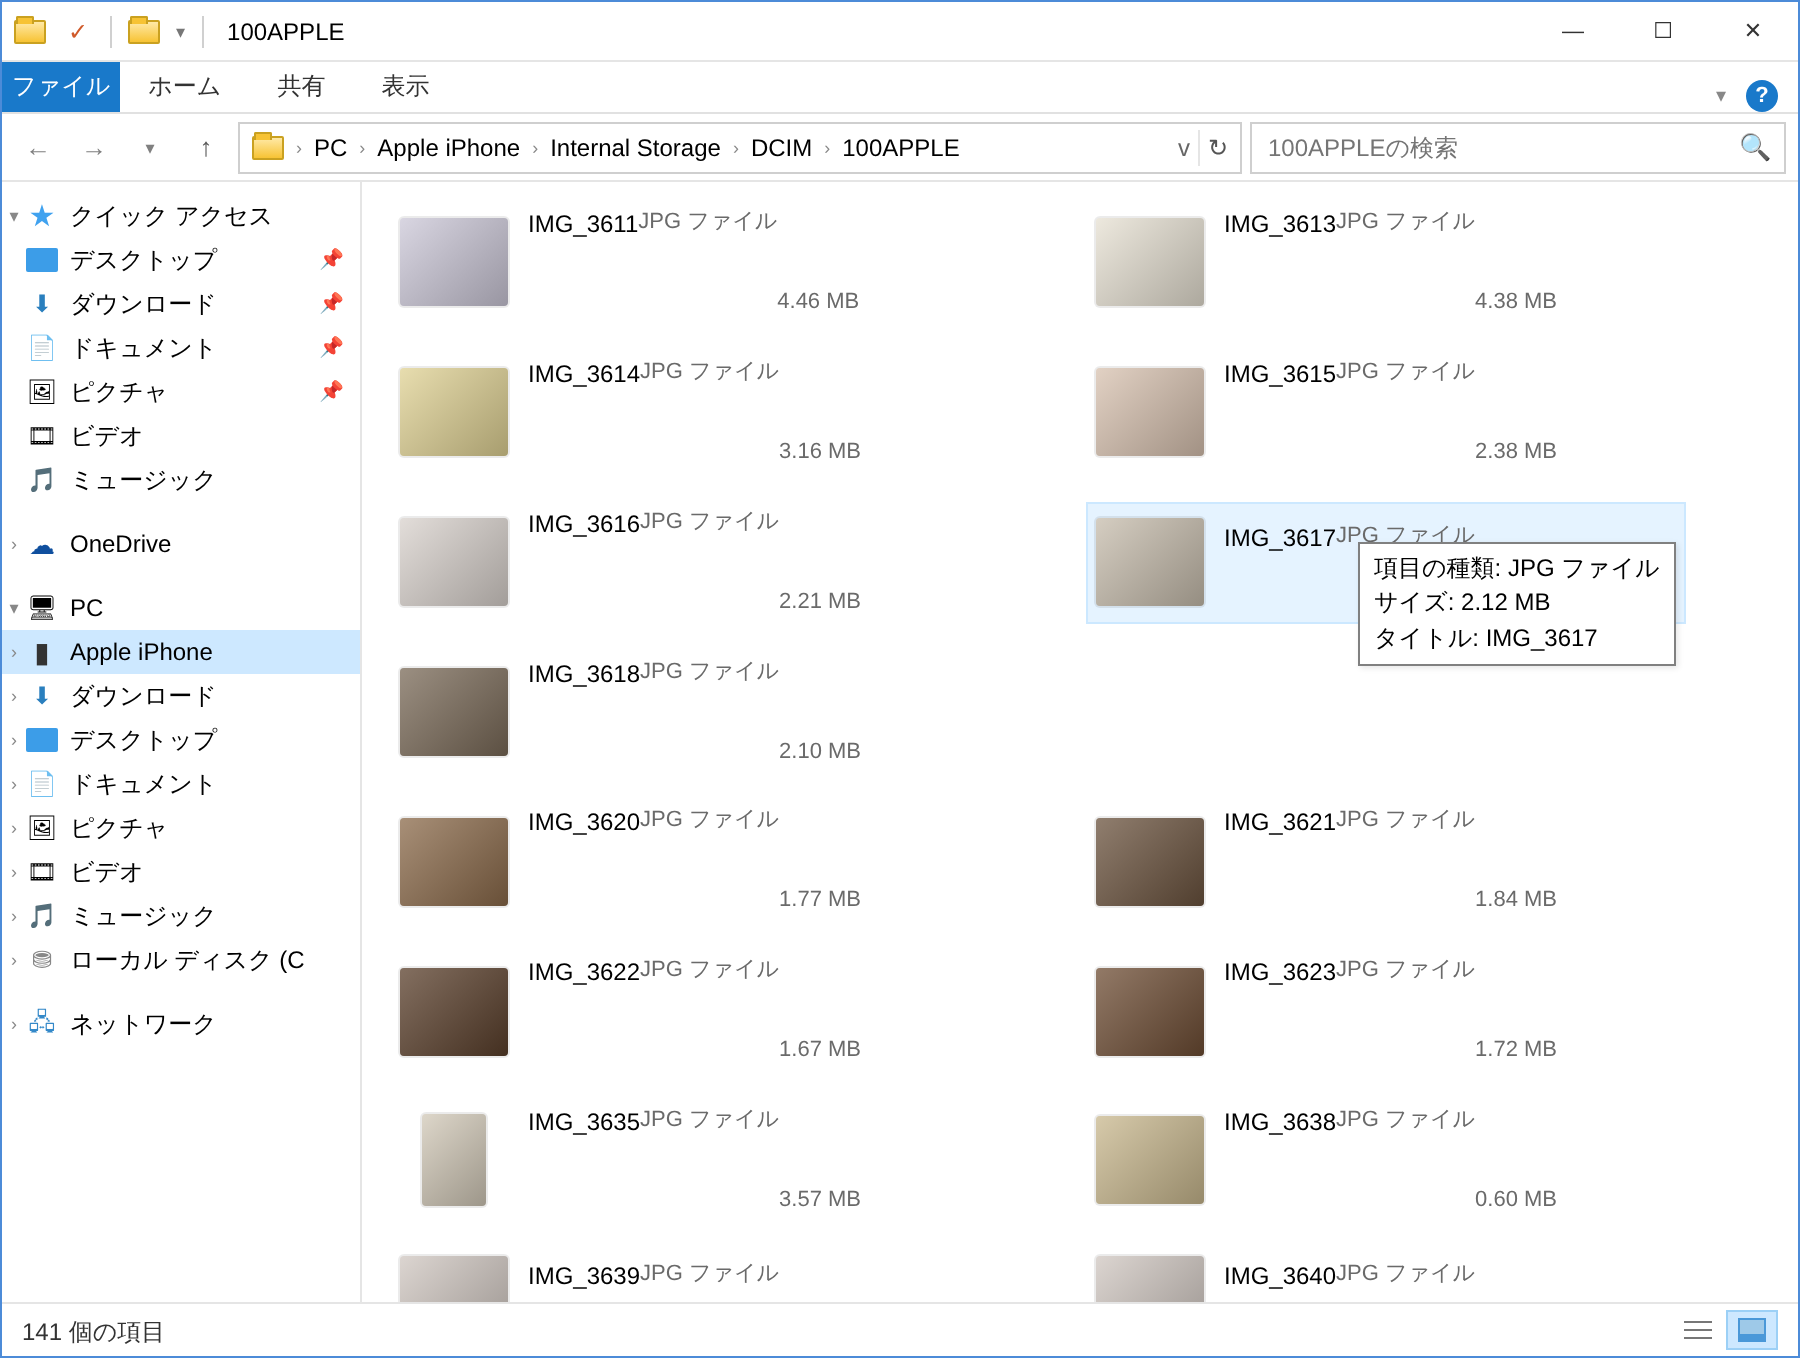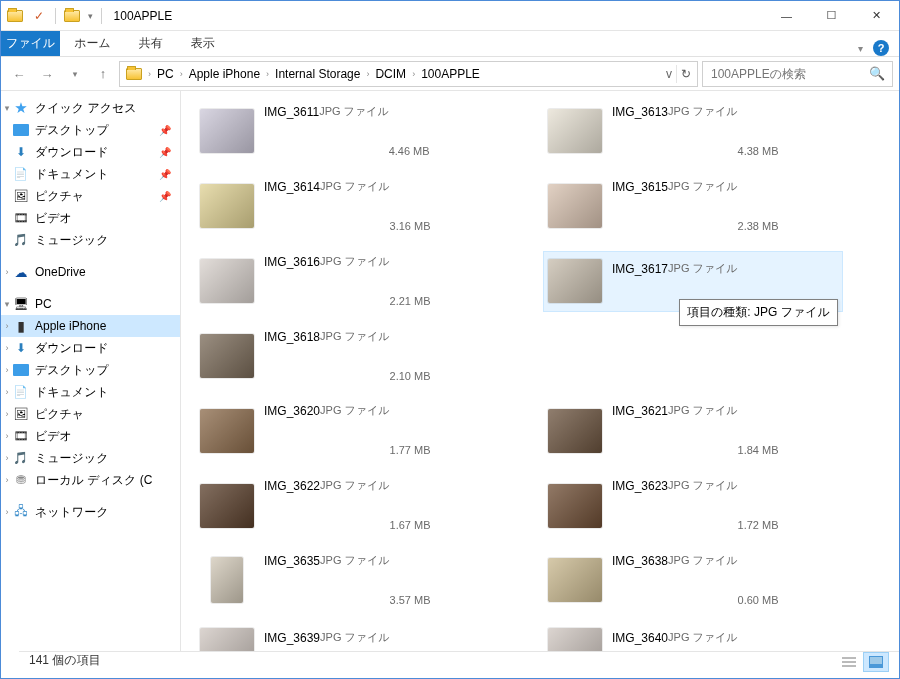--- a/index.html
+++ b/index.html
@@ -18,21 +18,21 @@
 .ribbon-tabs .spacer { flex:1; }
 .ribbon-right { display:flex; align-items:center; gap:10px; padding-right:10px; color:#555; }
 .help-badge { width:16px; height:16px; border-radius:50%; background:#1979ca; color:#fff; display:flex; align-items:center; justify-content:center; font-size:11px; font-weight:bold; }
 .addr-row { display:flex; align-items:center; height:34px; gap:4px; padding:3px 6px; border-bottom:1px solid #e5e5e5; }
 .navbtn { width:24px; height:24px; display:flex; align-items:center; justify-content:center; color:#808080; font-size:13px; }
 .navbtn.enabled { color:#5a5a5a; }
 .addr-box { flex:1; display:flex; align-items:center; height:26px; border:1px solid #cfcfcf; background:#fff; padding:0 2px; }
 .addr-box .seg { display:flex; align-items:center; padding:2px 4px; font-size:12px; color:#000; white-space:nowrap; }
 .addr-box .chev { color:#888; font-size:9px; padding:0 2px; }
 .addr-box .spacer { flex:1; }
-.search-box { width:191px; height:26px; border:1px solid #cfcfcf; display:flex; align-items:center; padding:0 6px; }
+.search-box { width:268px; height:26px; border:1px solid #cfcfcf; display:flex; align-items:center; padding:0 6px; }
 .search-box input { flex:1; border:none; outline:none; font-size:12px; color:#888; background:transparent; }
 .search-ic { color:#777; font-size:13px; }
 .body { display:flex; height:560px; }
 .nav { width:180px; border-right:1px solid #e5e5e5; overflow-y:auto; overflow-x:hidden; padding:6px 0; }
 .nav::-webkit-scrollbar { width:16px; }
 .nav::-webkit-scrollbar-track { background:#f0f0f0; }
 .nav::-webkit-scrollbar-thumb { background:#cdcdcd; }
 .nav-item { display:flex; align-items:center; height:22px; padding-left:12px; gap:6px; font-size:12px; position:relative; }
 .nav-item.lvl0 { padding-left:12px; }
 .nav-item.selected { background:#cde8ff; }
@@ -48,22 +48,22 @@
 .grid { display:grid; grid-template-columns: repeat(2, 300px); gap:14px 48px; }
 .file { display:flex; align-items:center; gap:10px; padding:2px 4px; border:1px solid transparent; }
 .file.hover { background:#e5f3ff; border:1px solid #cce8ff; }
 .thumb { width:54px; height:44px; background:#d9d1c2; border-radius:2px; position:relative; overflow:hidden; box-shadow:0 0 0 1px rgba(0,0,0,0.08); }
 .thumb::after { content:""; position:absolute; inset:0; background:linear-gradient(135deg, rgba(255,255,255,0.25), rgba(0,0,0,0.25)); }
 .thumb.portrait { width:32px; height:46px; margin:0 11px; }
 .file .meta { display:flex; flex-direction:row; line-height:1.35; }
 .file .name { font-size:12px; color:#000; }
 .file .type { font-size:11px; color:#6a6a6a; }
 .file .size { font-size:11px; color:#6a6a6a;margin-top:40px; }
-.tooltip { position:absolute; left:498px; top:180px; background:#fff; border:1px solid #808080; padding:4px 7px; font-size:12px; line-height:1.45; z-index:10; box-shadow:1px 1px 3px rgba(0,0,0,0.1); white-space:nowrap;margin-top:28px; }
-.status { height:24px; border-top:1px solid #e5e5e5; display:flex; align-items:flex-start; padding:0 10px; font-size:12px; color:#333;margin-left:18px; }
+.tooltip { position:absolute; left:498px; top:180px; background:#fff; border:1px solid #808080; padding:4px 7px; font-size:12px; line-height:1.45; z-index:10; box-shadow:1px 1px 3px rgba(0,0,0,0.1); white-space:nowrap; }
+.status { height:24px; border-top:1px solid #e5e5e5; display:flex; align-items:flex-end; padding:0 10px; font-size:12px; color:#333; }
 .status .spacer { flex:1; }
 .view-toggle { display:flex; gap:1px; }
 .view-btn { width:26px; height:20px; display:flex; align-items:center; justify-content:center; border:1px solid transparent; }
 .view-btn.active { background:#cde8ff; border-color:#9cd0f6; }
 .ic-star { color:#40a2ef; font-size:15px; }
 .ic-desktop { width:16px; height:12px; background:#3c9de8; border-radius:1px; position:relative; }
 .ic-dl::before { content:"⬇"; color:#2a7fbe; font-size:12px; }
 .ic-doc::before { content:"📄"; font-size:12px; }
 .ic-pic::before { content:"🖼"; font-size:12px; }
 .ic-video::before { content:"🎞"; font-size:12px; }
@@ -363,20 +363,22 @@
               <div class="name">IMG_3640</div>
               <div class="type">JPG ファイル</div>
               <div class="size"></div>
             </div>
           </div>
         </div>
     </div>
 
     <div class="tooltip">
       <div><span>項目の種類:</span> <span>JPG ファイル</span></div>
+      <div><span>サイズ:</span> <span>2.12 MB</span></div>
+      <div><span>タイトル:</span> <span>IMG_3617</span></div>
     </div>
   </div>
 </div>
 
 <div class="status">
   <span>141 個の項目</span>
   <div class="spacer"></div>
   <div class="view-toggle">
     <div class="view-btn">
       <svg width="14" height="12">

